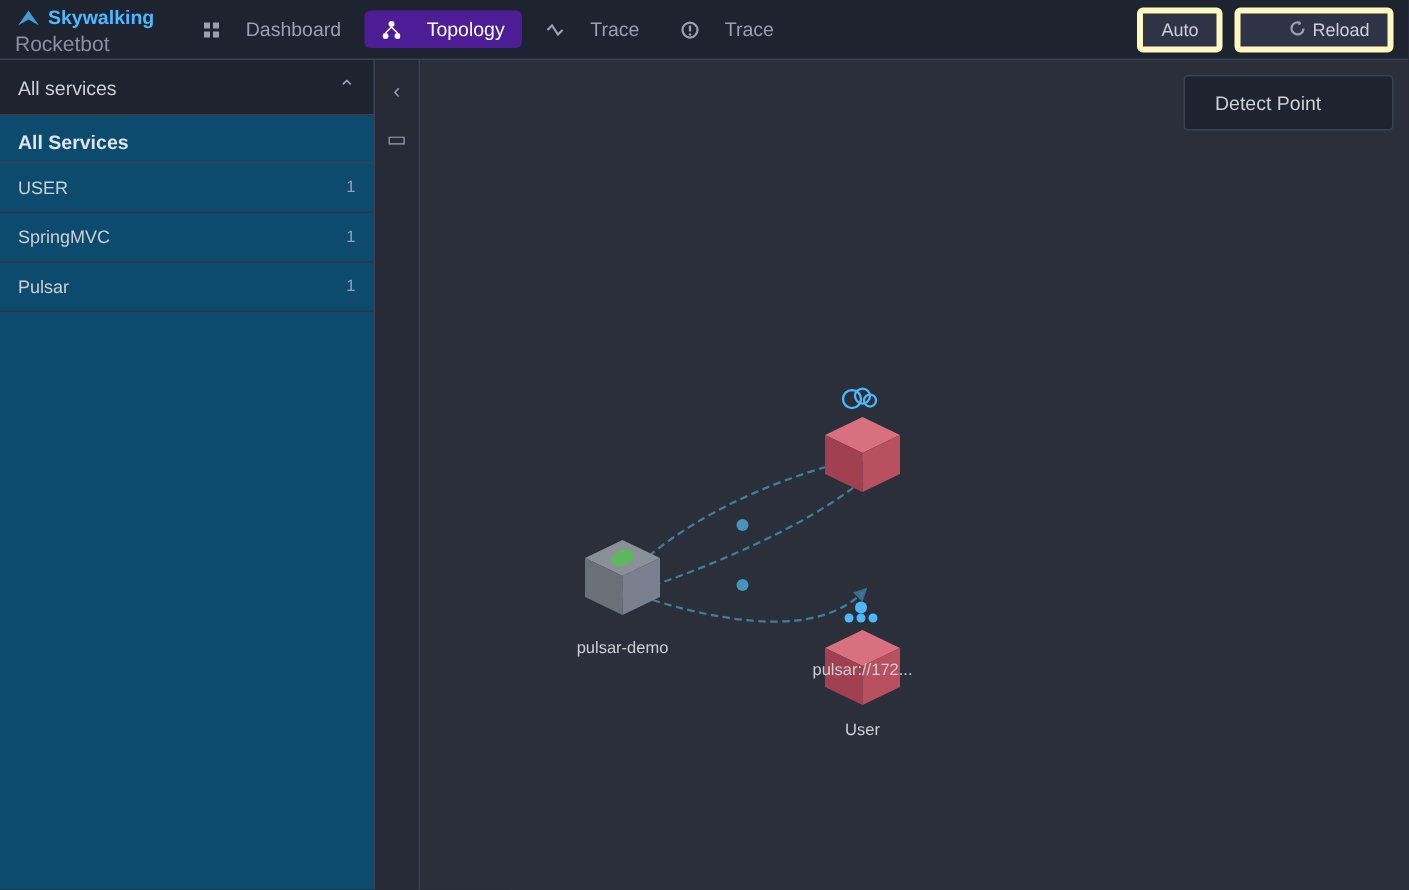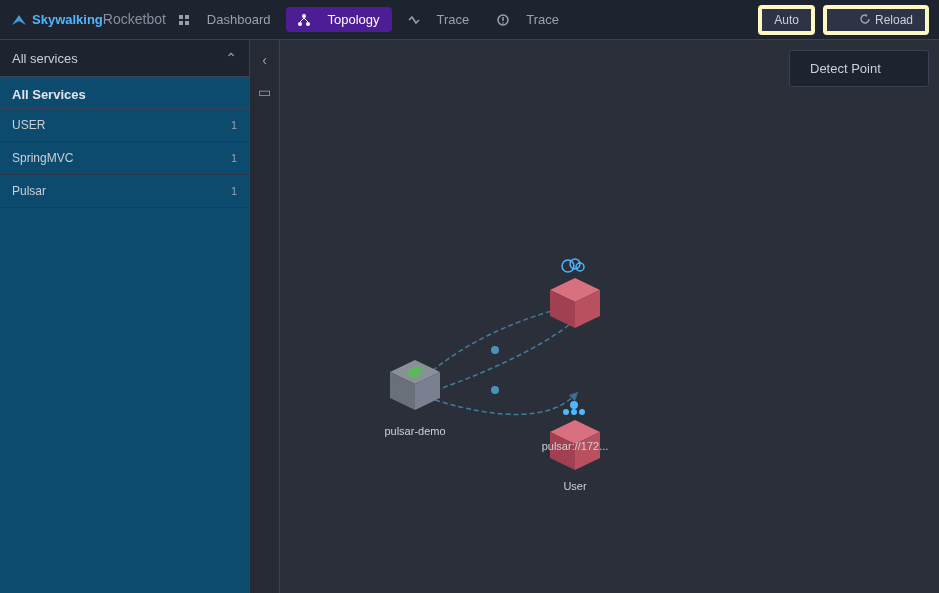--- a/index.html
+++ b/index.html
@@ -16,21 +16,22 @@
     .header {
       display: flex;
       align-items: center;
       background: #1e2330;
       height: 40px;
       padding: 0 10px;
       border-bottom: 1px solid #3a4055;
     }
     .logo {
       display: flex;
-      flex-direction: row;
+      flex-direction: column;
+      margin-right: 20px;
       justify-content: center;
     }
     .logo-top {
       display: flex;
       align-items: center;
       gap: 4px;
     }
     .logo-skywalking {
       font-size: 13px;
       font-weight: bold;

